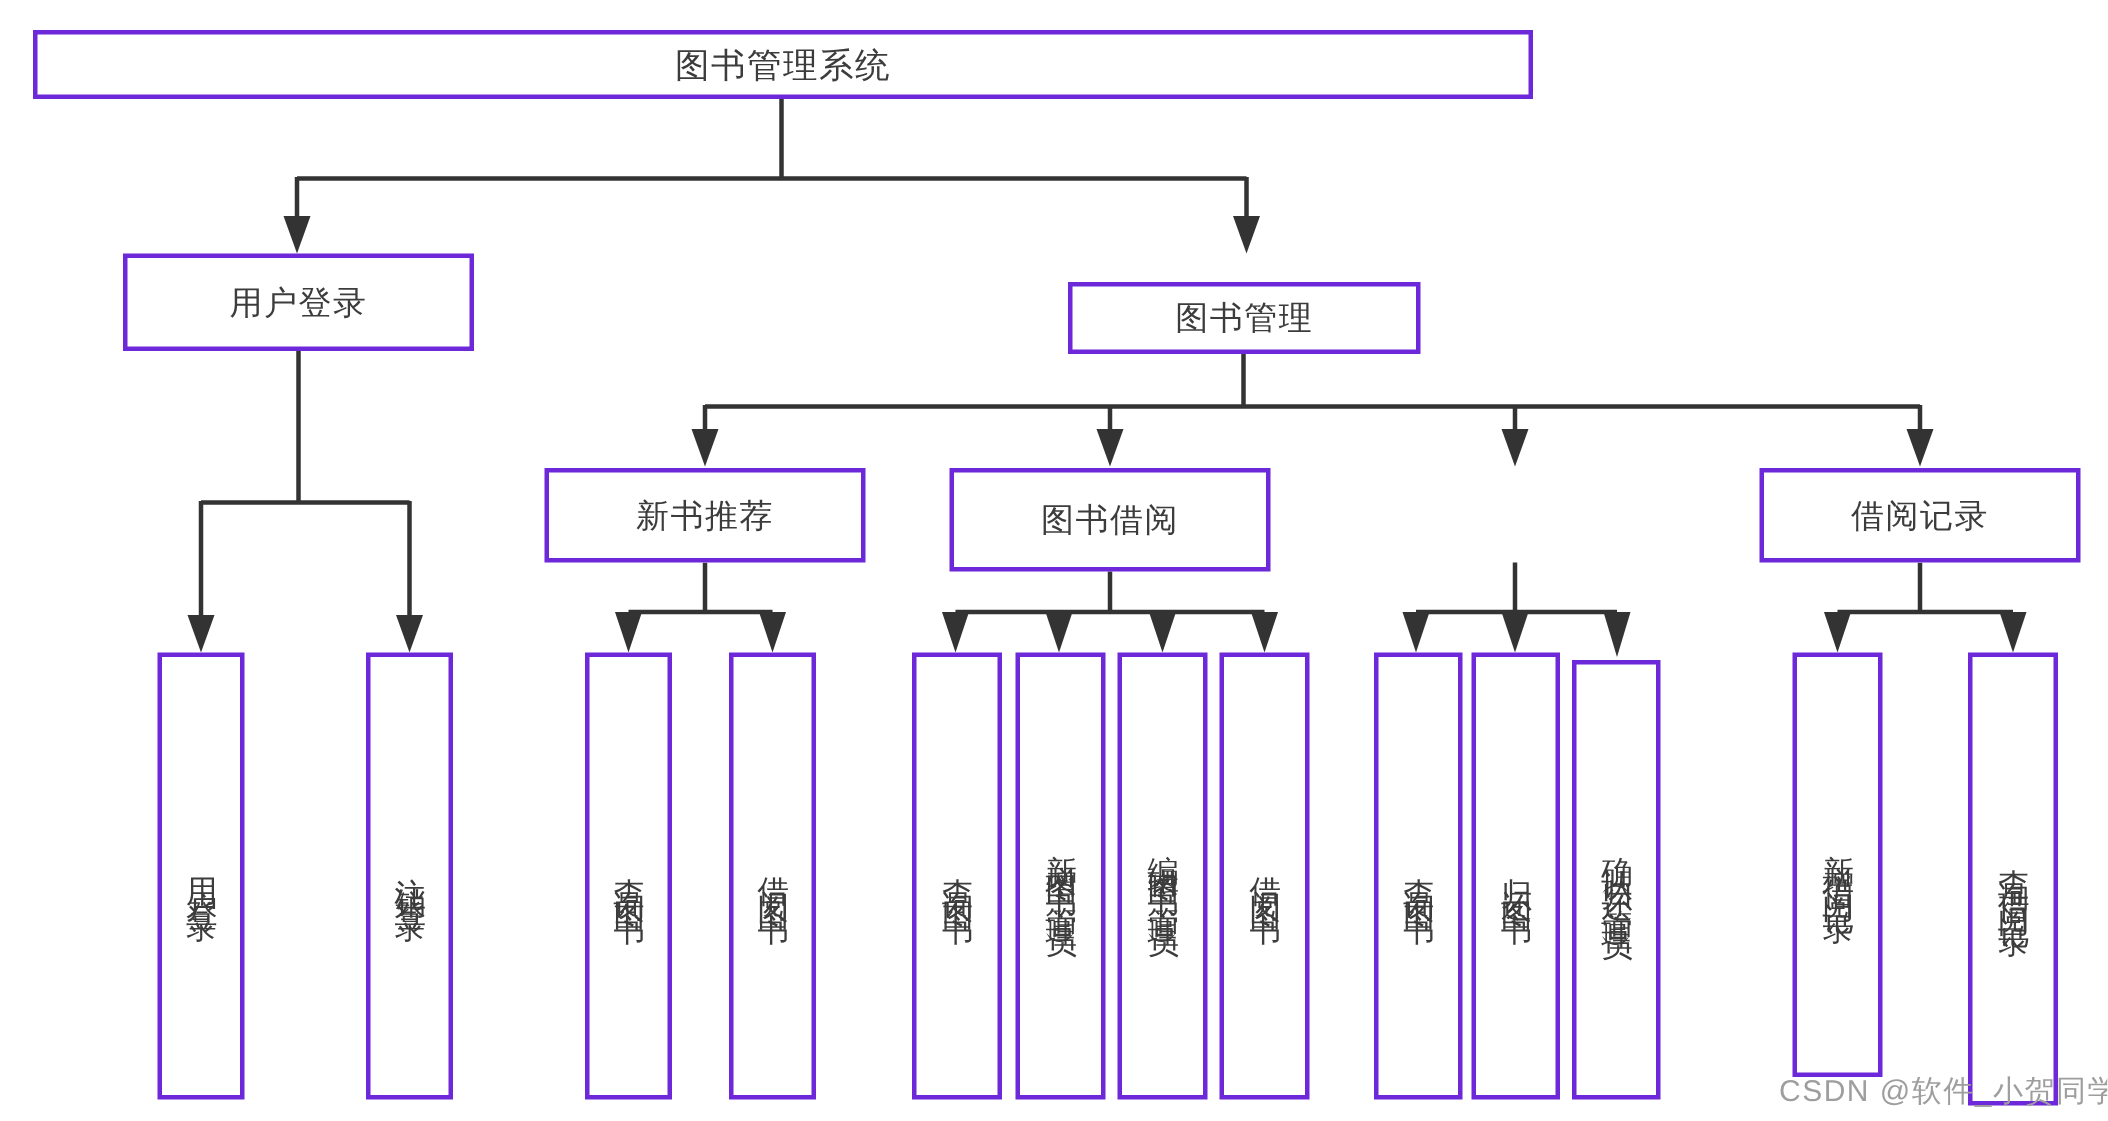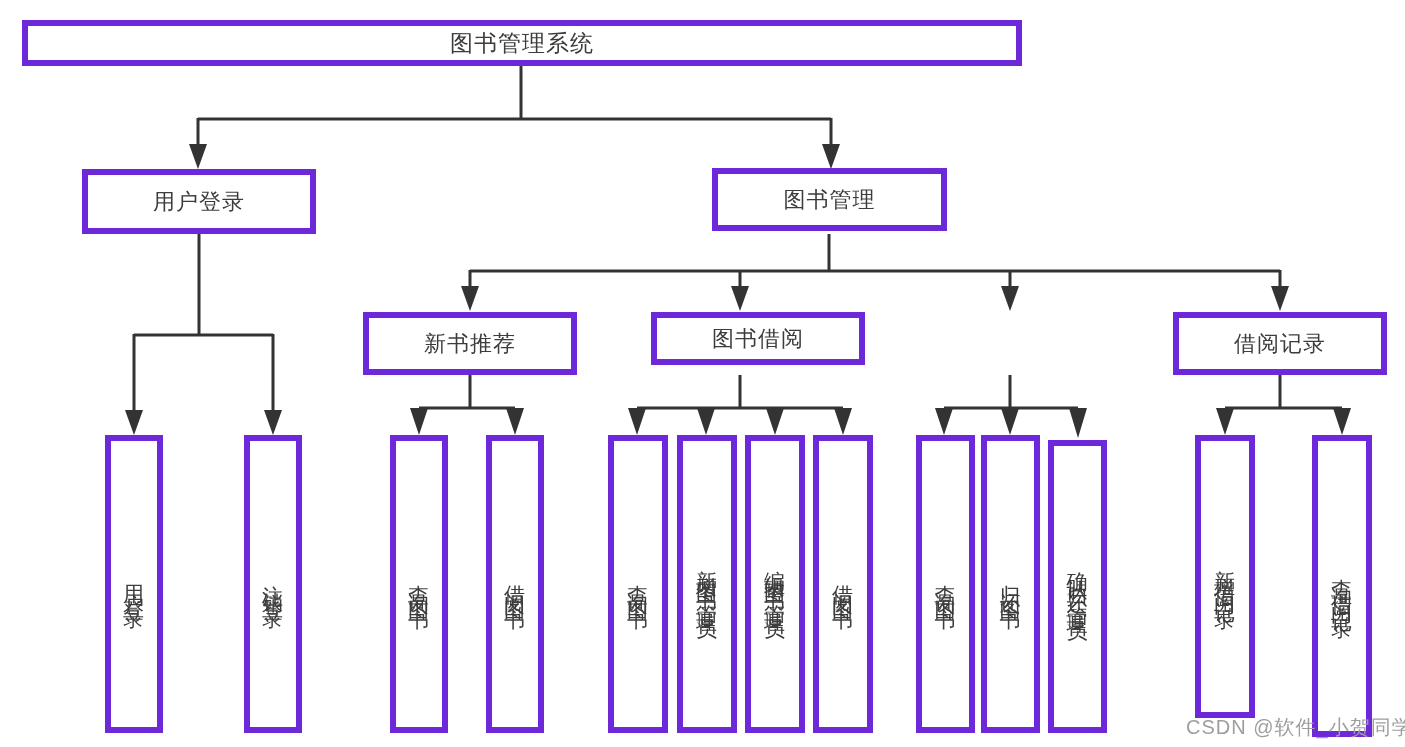--- a/index.html
+++ b/index.html
@@ -17,21 +17,21 @@
   }
   .connectors {
     position: absolute;
     left: 0;
     top: 0;
     pointer-events: none;
   }
   .box {
     position: absolute;
     box-sizing: border-box;
-    border: 6px solid #6d28d9;
+    border: 3px solid #6d28d9;
     background: #ffffff;
     display: flex;
     align-items: center;
     justify-content: center;
     color: #3c3c3c;
   }
   .hlabel {
     font-size: 22px;
     letter-spacing: 1px;
     white-space: nowrap;
@@ -144,28 +144,28 @@
     </g>
   </svg>
 
   <div class="box" style="left:22px; top:20px; width:1000px; height:46px;">
     <span class="hlabel root-label">图书管理系统</span>
   </div>
 
   <div class="box" style="left:82px; top:169px; width:234px; height:65px;">
     <span class="hlabel">用户登录</span>
   </div>
-  <div class="box" style="left:712px; top:168px; width:235px; height:63px;">
+  <div class="box" style="left:712px; top:188px; width:235px; height:48px;">
     <span class="hlabel">图书管理</span>
   </div>
 
   <div class="box" style="left:363px; top:312px; width:214px; height:63px;">
     <span class="hlabel">新书推荐</span>
   </div>
-  <div class="box" style="left:633px; top:312px; width:214px; height:53px;margin-left:18px;">
+  <div class="box" style="left:633px; top:312px; width:214px; height:69px;">
     <span class="hlabel">图书借阅</span>
   </div>
   <div class="box" style="left:1173px; top:312px; width:214px; height:63px;">
     <span class="hlabel">借阅记录</span>
   </div>
 
   <div class="box leaf" style="left:105px; top:435px; width:58px; height:298px;">
     <span class="vtext">用户登录</span>
   </div>
   <div class="box leaf" style="left:244px; top:435px; width:58px; height:298px;">

